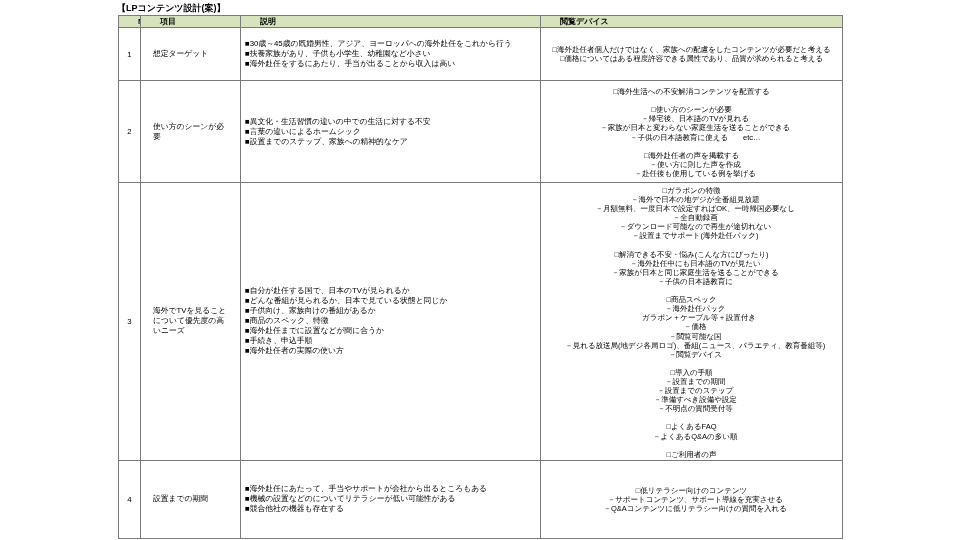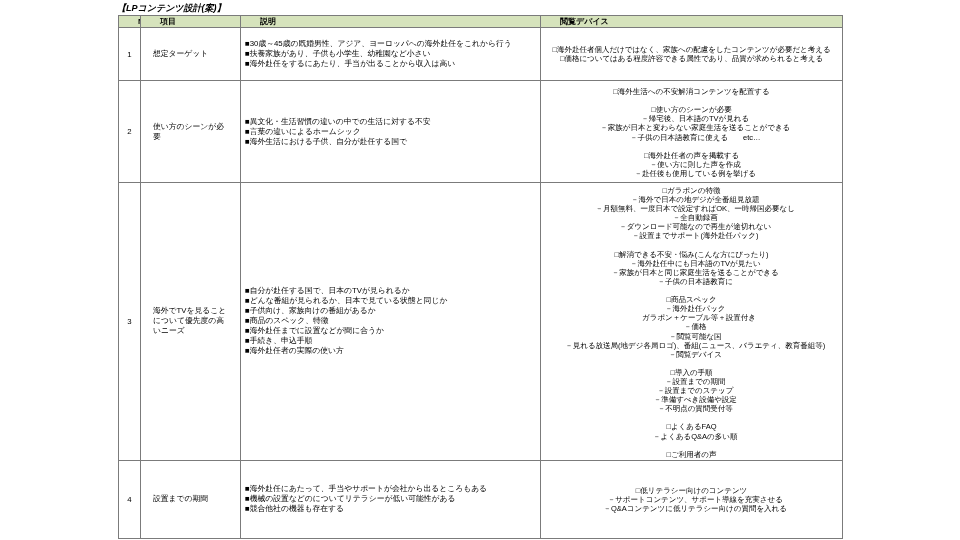--- a/index.html
+++ b/index.html
@@ -6,21 +6,21 @@
   .page{
     position:relative;
     width:960px;height:540px;
     background:#ffffff;
     overflow:hidden;
     font-family:"Liberation Sans","DejaVu Sans",sans-serif;
     color:#000;
   }
   .title{
     position:absolute;left:117px;top:2px;
-    font-size:9px;font-weight:bold;letter-spacing:0px;font-style:italic;
+    font-size:9px;font-weight:bold;letter-spacing:0px;
   }
   table.lp{
     position:absolute;left:118px;top:15px;
     border-collapse:collapse;table-layout:fixed;
     width:724px;
   }
   table.lp td,table.lp th{
     border:1px solid #7b7b7b;
     overflow:hidden;
     vertical-align:middle;
@@ -83,21 +83,21 @@
 ■海外赴任をするにあたり、手当が出ることから収入は高い</td>
       <td class="content-cell">□海外赴任者個人だけではなく、家族への配慮をしたコンテンツが必要だと考える
 □価格についてはある程度許容できる属性であり、品質が求められると考える</td>
     </tr>
 
     <tr class="r2">
       <td class="no-cell">2</td>
       <td class="item-cell">使い方のシーンが必要</td>
       <td class="desc-cell">■異文化・生活習慣の違いの中での生活に対する不安
 ■言葉の違いによるホームシック
-■海外生活における子供、自分が赴任する国で</td>
+■設置までのステップ、家族への精神的なケア</td>
       <td class="content-cell content-top">□海外生活への不安解消コンテンツを配置する
 
 □使い方のシーンが必要
 　－帰宅後、日本語のTVが見れる
 　－家族が日本と変わらない家庭生活を送ることができる
 　－子供の日本語教育に使える　　etc…
 
 □海外赴任者の声を掲載する
 　－使い方に則した声を作成
 　－赴任後も使用している例を挙げる</td>

